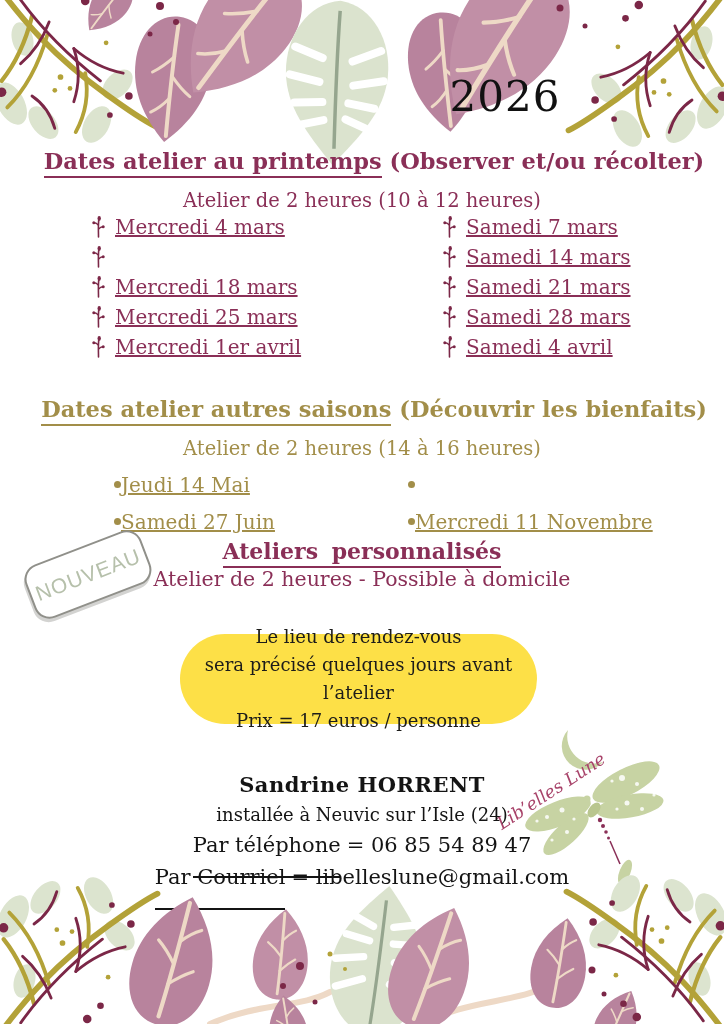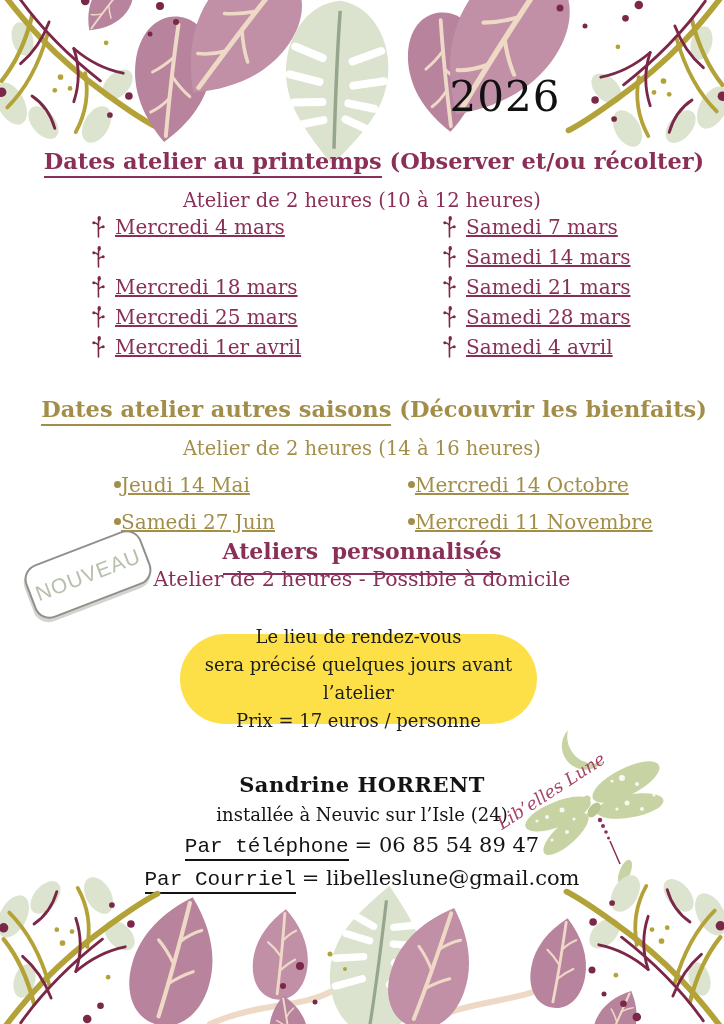--- a/index.html
+++ b/index.html
@@ -31,33 +31,33 @@
   .dot { flex:0 0 auto; width:7px; height:7px; border-radius:50%; background:var(--olive); }
 
   .stamp { position:absolute; left:26px; top:546px; width:120px; height:53px;
            transform:rotate(-21deg); border:2.5px solid #90908a; border-radius:16px;
            background:#fff; box-shadow:-2px 3px 0 rgba(130,130,124,0.35);
            display:flex; align-items:center; justify-content:center;
            font-family:"Liberation Sans", sans-serif; font-size:21px;
            letter-spacing:1px; color:#b6c0ab; }
 
   .pers-title { top:538px; font-size:22px; font-weight:bold; color:var(--maroon); word-spacing:6px; }
-  .pers-title .u { border-bottom:2.5px solid currentColor; padding-bottom:9px; }
+  .pers-title .u { border-bottom:2.5px solid currentColor; padding-bottom:2px; }
   .pers-sub { top:567px; font-size:20.5px; color:var(--maroon); }
 
   .info-box { position:absolute; left:180px; top:634px; width:357px; height:90px;
               background:#fde047; border-radius:45px; text-align:center;
               color:#1c1c1a; font-size:18px; line-height:28px;
               display:flex; flex-direction:column; justify-content:center; }
 
   .contact { position:absolute; left:62px; top:772px; width:600px; text-align:center; color:var(--ink); }
   .c-name { font-size:21px; font-weight:bold; letter-spacing:0.5px; }
   .c-loc  { font-size:18px; margin-top:7px; }
   .c-line { font-size:21px; margin-top:8px; }
-  .c-line .cu { border-bottom:2.5px solid #141414; padding-bottom:1px;font-family:Liberation Mono, monospace; }
+  .c-line .cu { border-bottom:2.5px solid #141414; padding-bottom:19px; }
   .c-line .val { margin-left:6px; }
 
   .logo { position:absolute; left:490px; top:720px; }
 </style>
 </head>
 <body>
 
 <div class="page">
 
   <svg class="deco deco-top" width="724" height="178" viewBox="0 0 724 178">
@@ -237,21 +237,20 @@
         <span>Jeudi 14 Mai</span>
       </li>
     <li>
         <span class="dot"></span>
         <span>Samedi 27 Juin</span>
       </li>
   </ul>
   <ul class="dl dl-other" style="left:408px; top:466px">
     <li>
         <span class="dot"></span>
-        <span>Mercredi 14 Octobre</span>
       </li>
     <li>
         <span class="dot"></span>
         <span>Mercredi 11 Novembre</span>
       </li>
   </ul>
 
   <div class="stamp">
     <span>NOUVEAU</span>
   </div>

